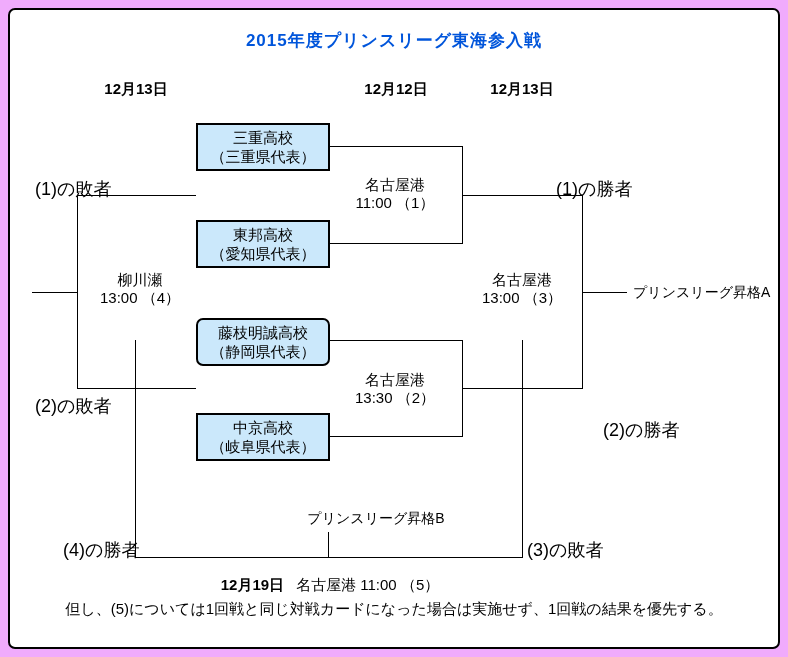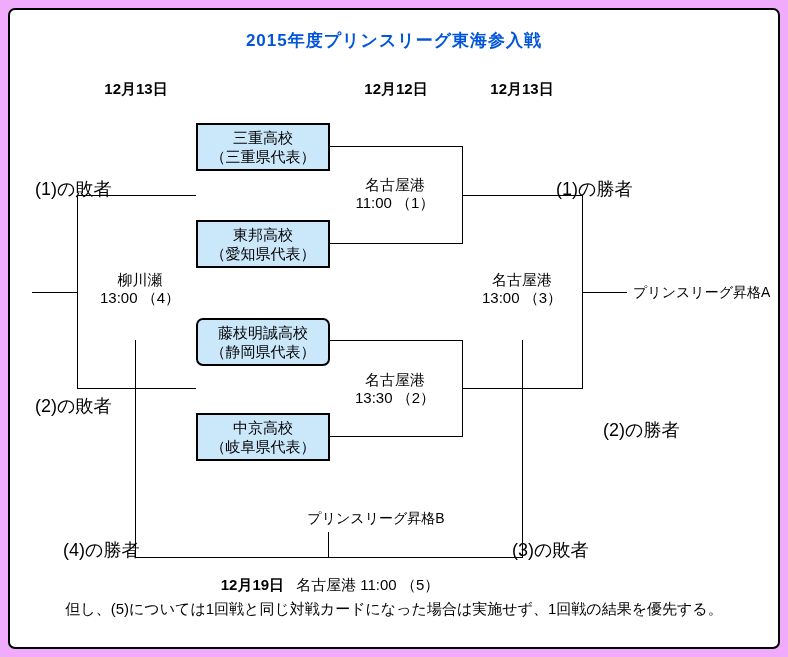--- a/index.html
+++ b/index.html
@@ -95,21 +95,21 @@
   <div class="match-lbl" style="left:75px;top:271px;">
     <div>柳川瀬</div>
     <div>13:00 （4）</div>
   </div>
 
   <div class="side-lbl" style="left:35px;top:177px;">(1)の敗者</div>
   <div class="side-lbl" style="left:35px;top:394px;">(2)の敗者</div>
   <div class="side-lbl" style="left:556px;top:177px;">(1)の勝者</div>
   <div class="side-lbl" style="left:556px;top:418px;margin-left:47px;">(2)の勝者</div>
   <div class="side-lbl" style="left:63px;top:538px;">(4)の勝者</div>
-  <div class="side-lbl" style="left:512px;top:538px;">(3)の敗者</div>
+  <div class="side-lbl" style="left:527px;top:538px;">(3)の敗者</div>
 
   <div class="promo-lbl" style="left:633px;top:284px;">プリンスリーグ昇格A</div>
   <div class="promo-lbl" style="left:258px;top:510px;width:140px;text-align:center;margin-left:48px;">プリンスリーグ昇格B</div>
 
   <div class="final-line">
     <span class="final-date">12月19日</span><span class="final-info">名古屋港 11:00 （5）</span>
   </div>
 
   <div class="note">但し、(5)については1回戦と同じ対戦カードになった場合は実施せず、1回戦の結果を優先する。</div>
 </div>

